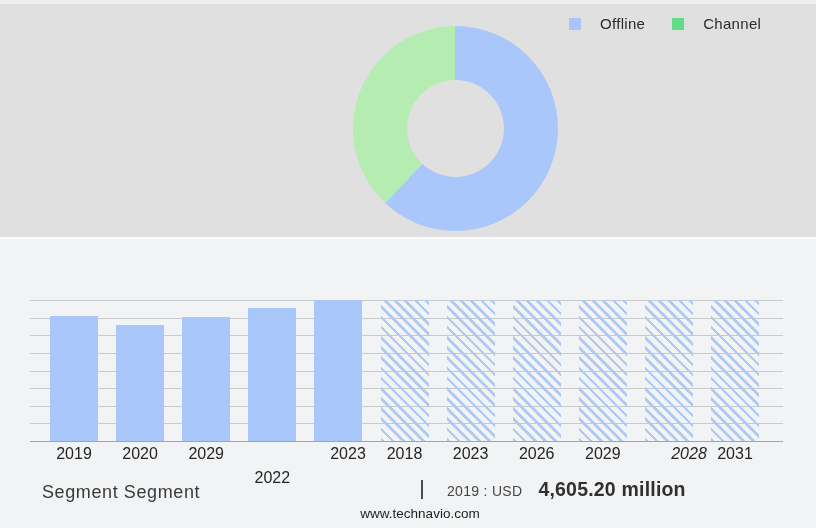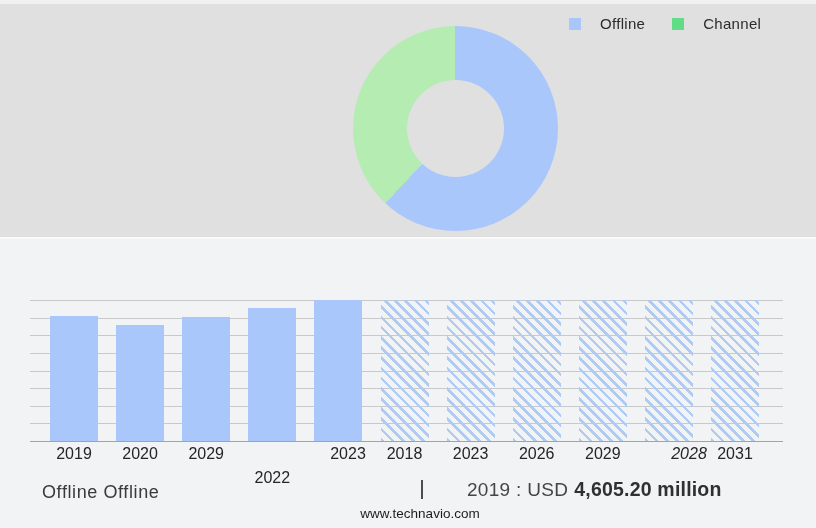--- a/index.html
+++ b/index.html
@@ -38,22 +38,22 @@
     background-image:repeating-linear-gradient(45deg,
       #afcbf4 0px,#afcbf4 2.6px,
       rgba(0,0,0,0) 2.6px,rgba(0,0,0,0) 7.2px);
   }
   .xaxis{position:absolute;left:30px;top:208px;width:753px;height:22px;}
   .x-label{position:absolute;top:0;width:66px;text-align:center;font-size:16px;color:#262626;}
 
   .footer-left{position:absolute;left:42px;top:245px;font-size:18px;color:#3a3a3a;letter-spacing:.6px;}
   .footer-value{position:absolute;left:421px;top:241px;display:flex;align-items:baseline;}
   .pipe{display:inline-block;width:2px;height:19px;background:#4c4c4c;align-self:center;overflow:hidden;color:transparent;}
-  .vprefix{font-size:19px;color:#454545;margin-left:44px;letter-spacing:.3px;text-align:right;}
-  .vbold{font-size:19.5px;color:#303030;font-weight:700;margin-left:6px;letter-spacing:.2px;text-align:right;}
+  .vprefix{font-size:14px;color:#454545;margin-left:24px;letter-spacing:.3px;text-align:right;}
+  .vbold{font-size:19.5px;color:#303030;font-weight:700;margin-left:16px;letter-spacing:.2px;text-align:right;}
   .website{position:absolute;left:0;top:269px;width:840px;text-align:center;font-size:13.5px;color:#1d1d1d;}
 </style>
 </head>
 <body>
 
 <div class="page">
 
   <div class="top-section">
     <div class="top-strip"></div>
 
@@ -106,21 +106,21 @@
         <div class="x-label" style="left: 209.3px; margin-top: 24px;">2022</div>
         <div class="x-label" style="left: 285px;">2023</div>
         <div class="x-label" style="left: 341.5px;">2018</div>
         <div class="x-label" style="left: 407.6px;">2023</div>
         <div class="x-label" style="left: 473.7px;">2026</div>
         <div class="x-label" style="left: 539.8px;">2029</div>
         <div class="x-label" style="left: 626px; font-style: italic;">2028</div>
         <div class="x-label" style="left: 672px;">2031</div>
       </div>
 
-    <div class="footer-left">Offline Offline</div>
+    <div class="footer-left">Segment Segment</div>
 
     <div class="footer-value">
       <span class="pipe"></span>
       <span class="vprefix">2019 : USD</span>
       <span class="vbold">4,605.20 million</span>
     </div>
 
     <div class="website">www.technavio.com</div>
   </div>
 

